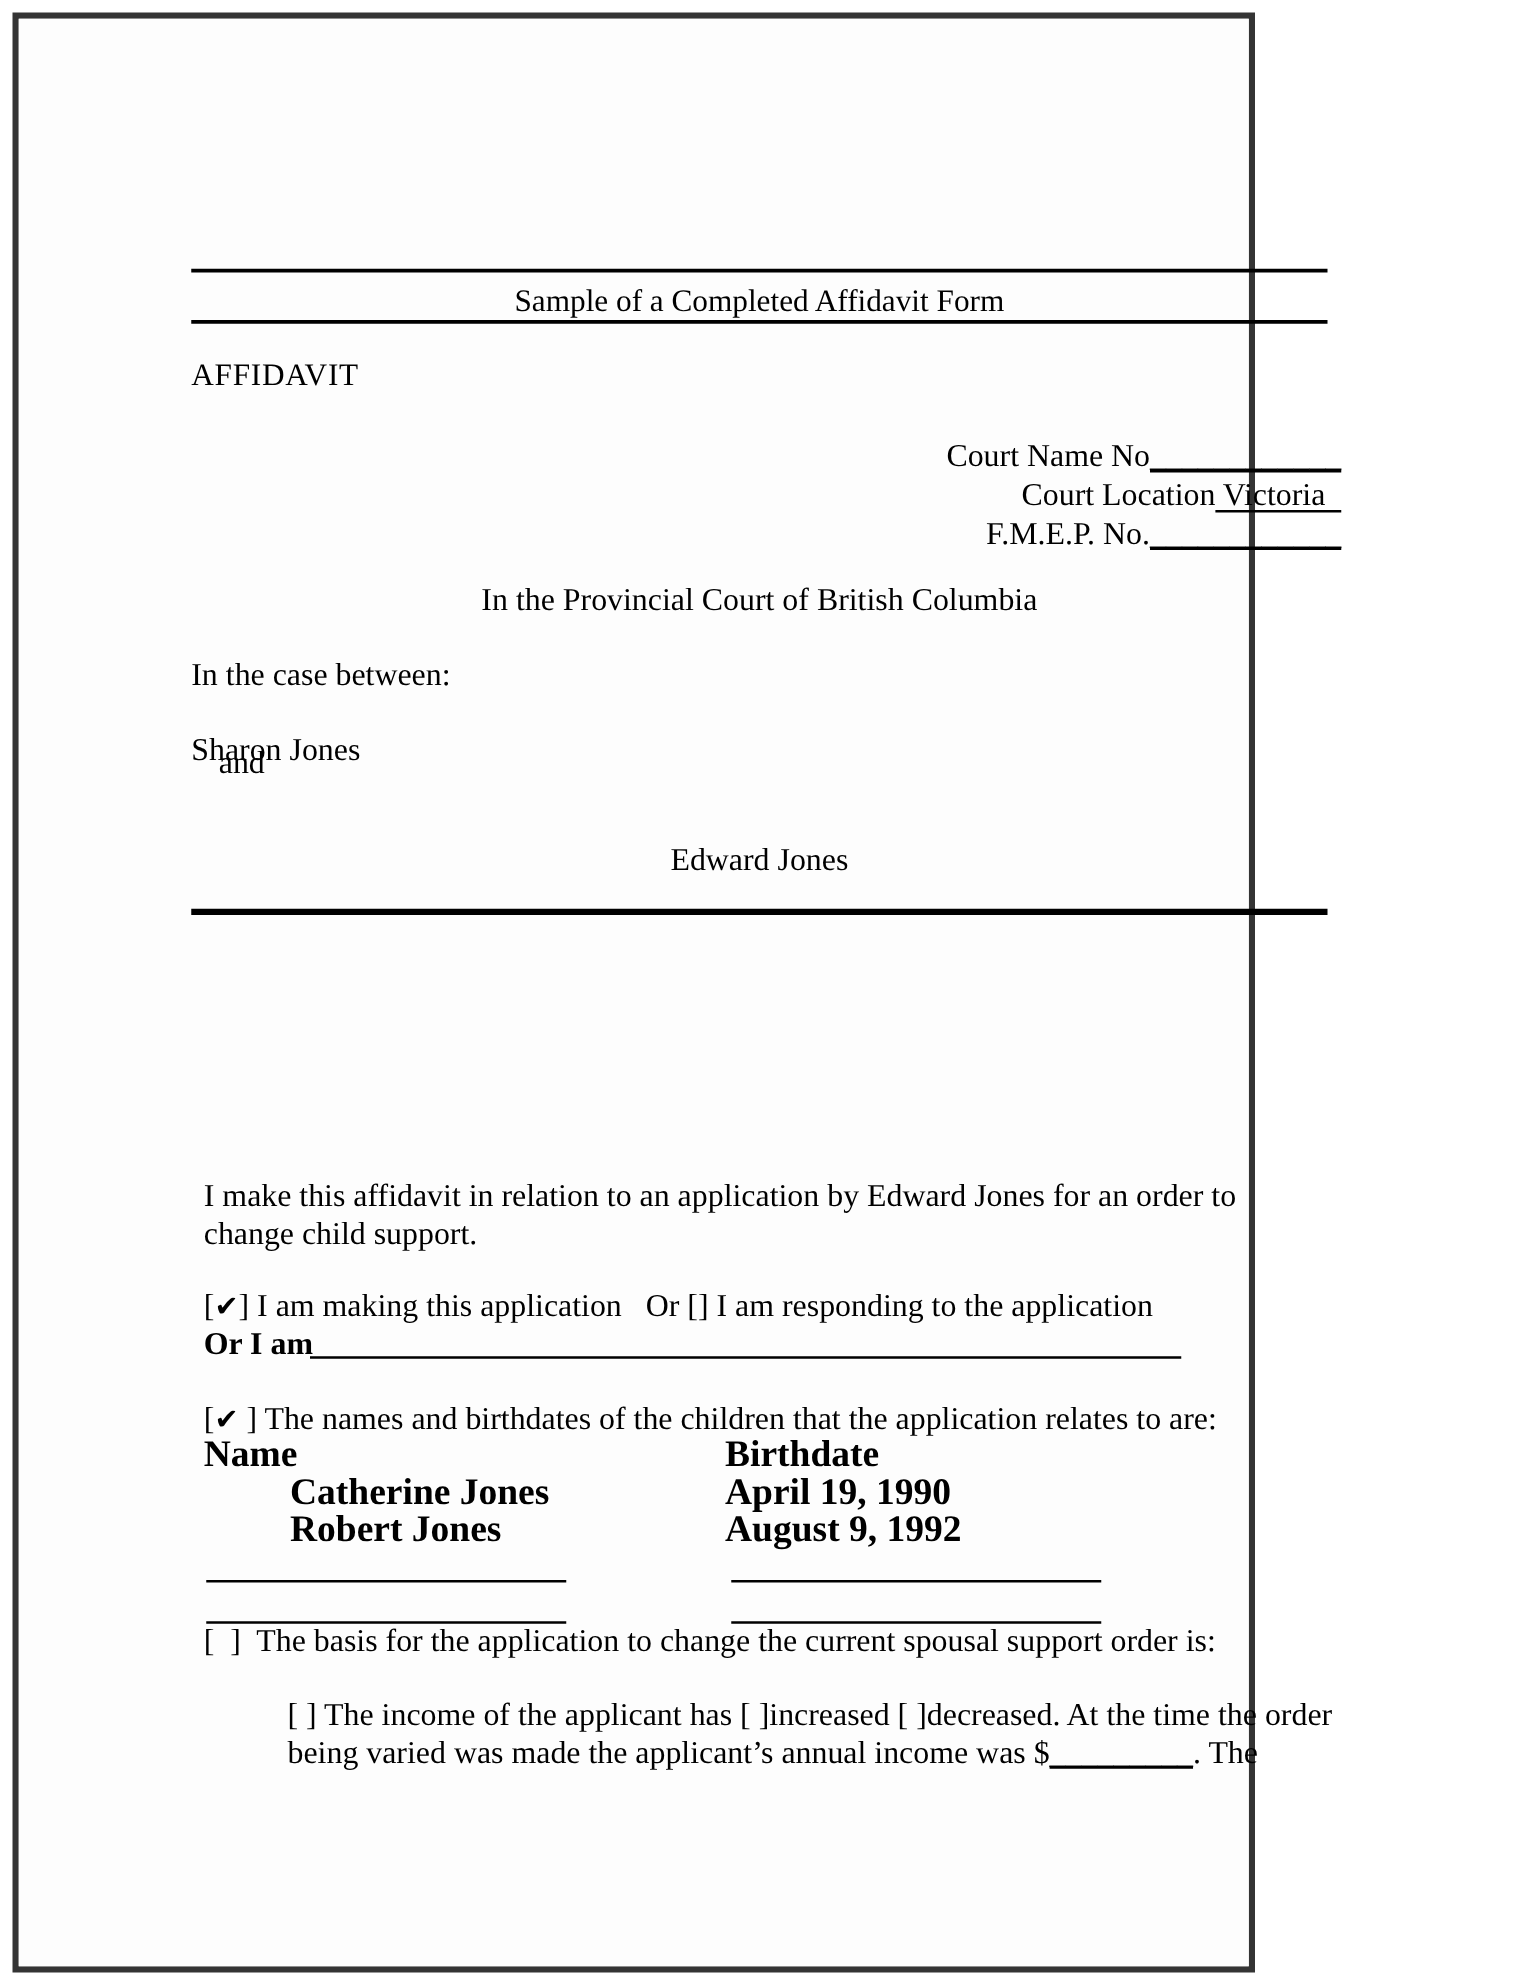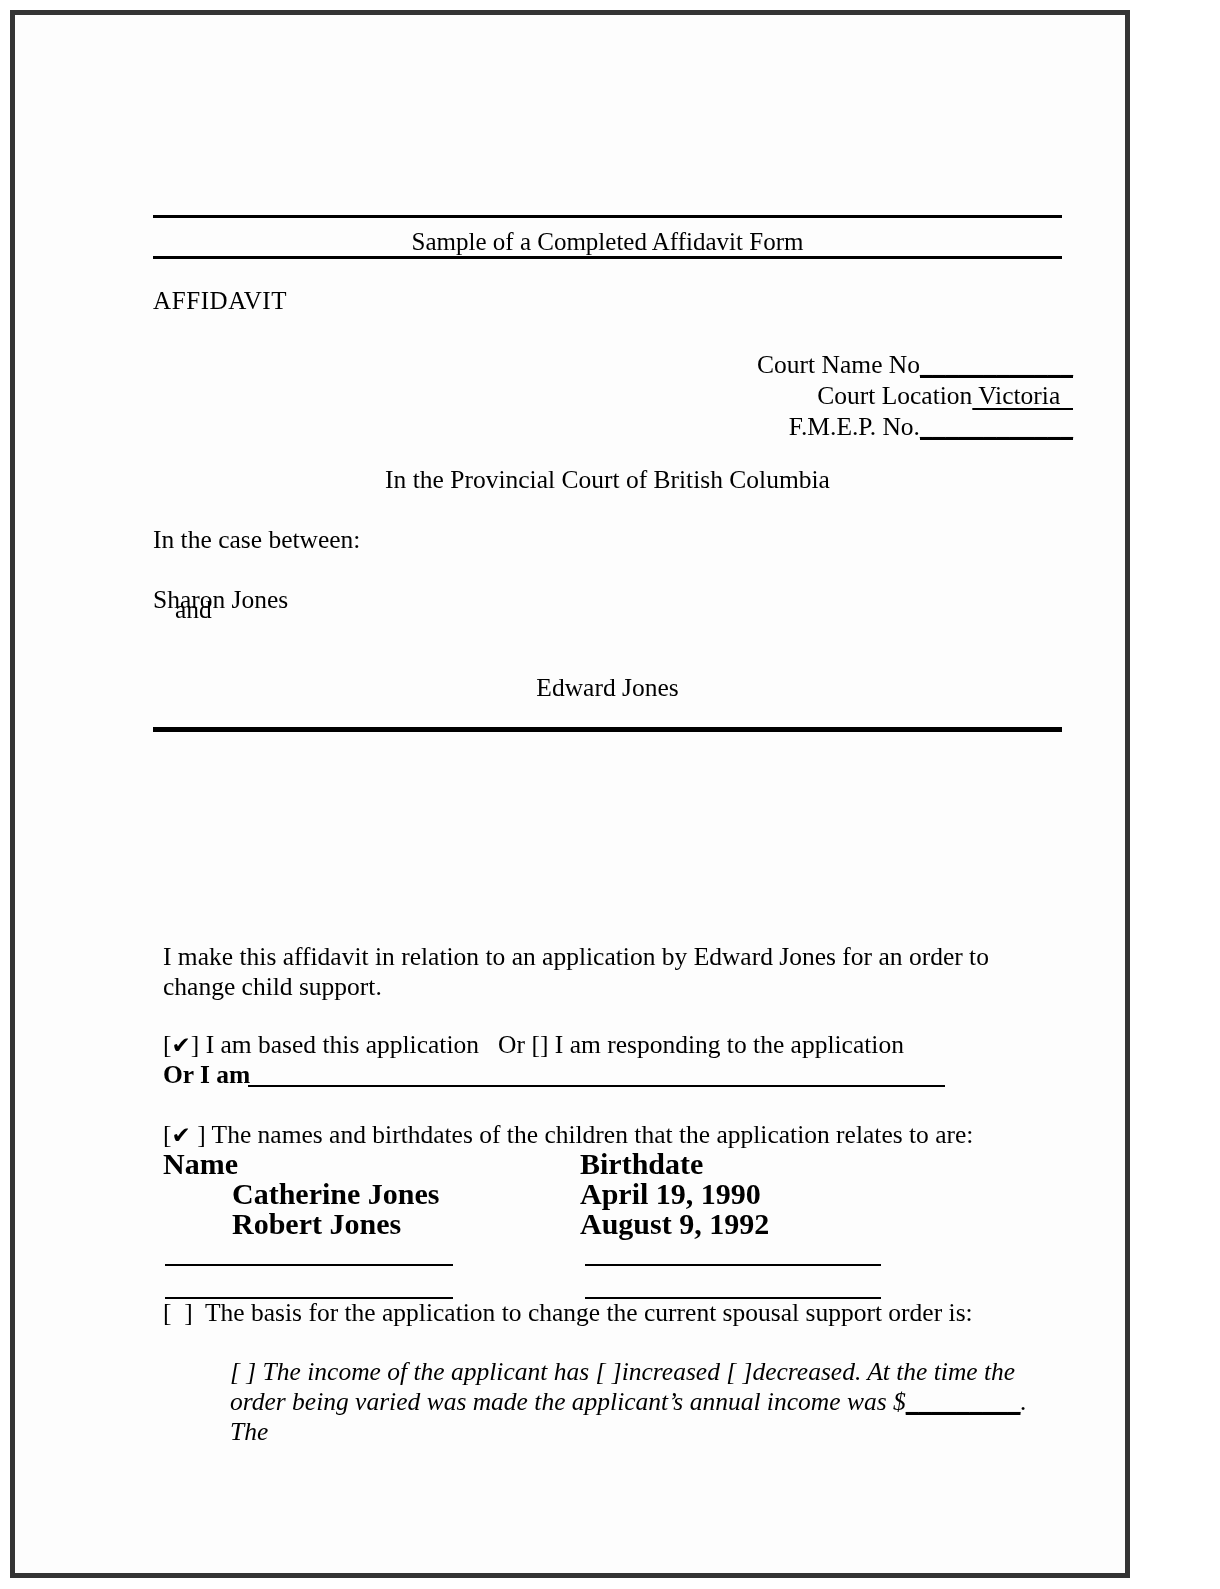--- a/index.html
+++ b/index.html
@@ -13,21 +13,21 @@
     font-family: "Liberation Serif", "DejaVu Serif", serif;
     color: #000000;
     overflow: hidden;
   }
 
   
   #page-frame {
     position: absolute;
     left: 10px;
     top: 10px;
-    width: 1120px;
+    width: 994px;
     height: 1568px;
     border: 5px solid #343434;
     box-sizing: border-box;
     background: #fdfdfd;
   }
 
   
   #doc {
     position: absolute;
     left: 0;
@@ -206,21 +206,20 @@
 
   #chk-basis { top: 1283px; }
 
   #para-income {
     position: absolute;
     left: 215px;
     width: 840px;
     top: 1342px;
     font-size: 25.5px;
     line-height: 30px;
-    font-style: italic;
   }
   .money-blank {
     text-decoration: underline;
     text-decoration-thickness: 2px;
     text-underline-offset: 3px;
   }
 </style>
 </head>
 <body>
 
@@ -243,21 +242,21 @@
 
     <div class="blk left-margin" id="case-between">In the case between:</div>
     <div id="party-1">Sharon Jones</div>
     <div class="blk left-margin" id="and-connector">and</div>
     <div id="party-2">Edward Jones</div>
 
     <div class="rule rule-thick" id="caption-rule"></div>
 
     <div class="para" id="para-relation">I make this affidavit in relation to an application by Edward Jones for an order to change child support.</div>
 
-    <div class="chk-line" id="chk-application"><span>[</span><span class="tick">✔</span><span>]</span><span> I am based this application   Or [] I am responding to the application</span></div>
+    <div class="chk-line" id="chk-application"><span>[</span><span class="tick">✔</span><span>]</span><span> I am making this application   Or [] I am responding to the application</span></div>
 
     <div class="chk-line" id="or-i-am-line"><span>Or I am </span></div>
     <div id="or-i-am-rule"></div>
 
     <div class="chk-line" id="chk-children"><span>[</span><span class="tick">✔</span><span> ]</span><span> The names and birthdates of the children that the application relates to are:</span></div>
 
     <table id="children-table">
       <thead>
         <tr>
           <th class="col-name">Name</th>

